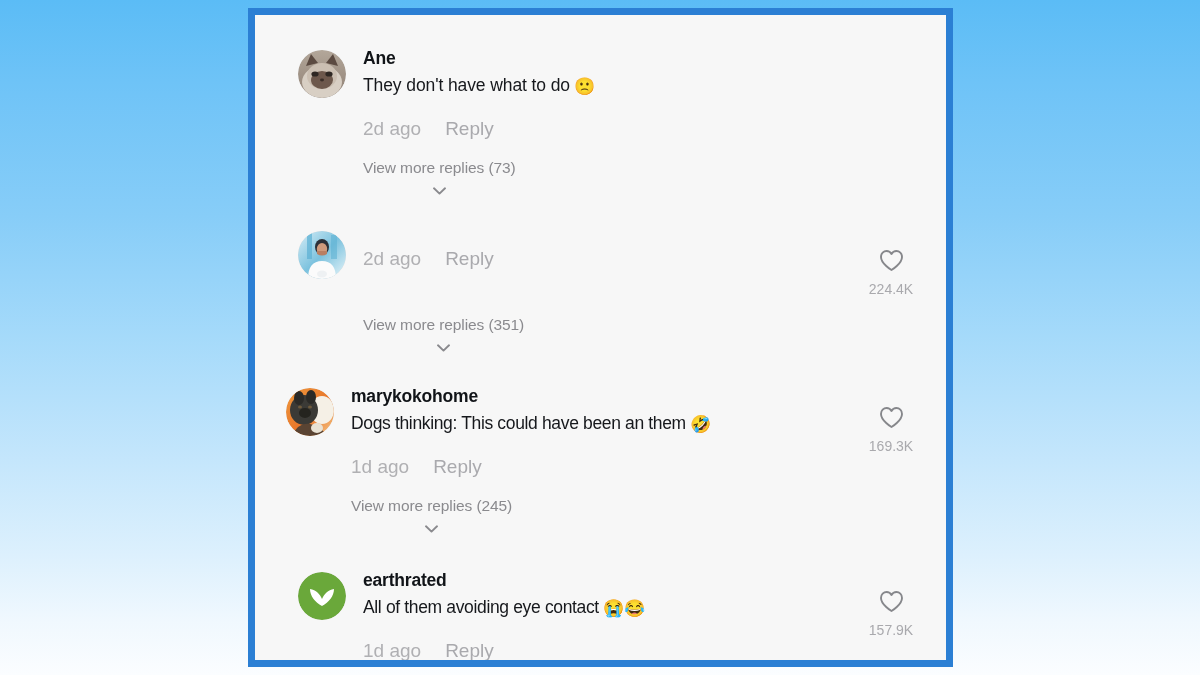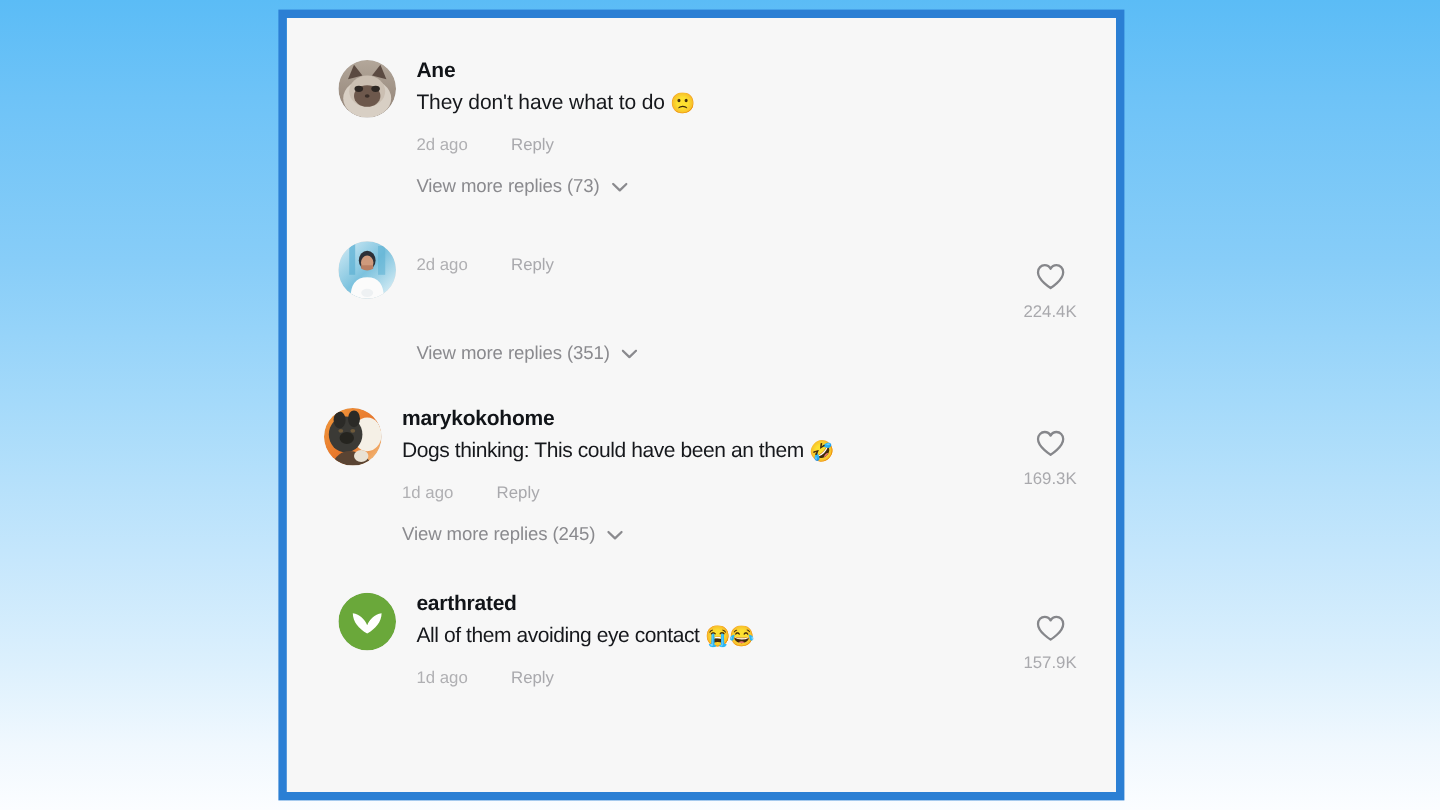--- a/index.html
+++ b/index.html
@@ -21,21 +21,21 @@
         #c4e6fc 68%,
         #dcf0fd 82%,
         #f0f8fe 92%,
         #fbfdff 100%);
     position: relative;
   }
 
   
   #comments-card {
     position: absolute;
-    left: 232px;
+    left: 248px;
     top: 8px;
     width: 705px;
     height: 659px;
     background: #1d4ed8;
     border: 7px solid #2b7fd4;
     overflow: hidden;
   }
 
   .card-inner {
     width: 100%;
@@ -84,38 +84,39 @@
   .ctext {
     font-size: 17.5px;
     color: #16181c;
     line-height: 1.38;
     letter-spacing: -0.1px;
     white-space: nowrap;
   }
   .ctext .emo { font-size: 17px; vertical-align: -1px; }
 
   .meta {
-    margin-top: 14px;
-    font-size: 14px;
+    margin-top: 20px;
+    font-size: 19px;
     color: #b0b0b3;
     display: flex;
-    gap: 36px;
+    gap: 24px;
     align-items: center;
   }
   .meta .reply { color: #a9a9ad; }
 
   .more-replies {
     margin-top: 19px;
     margin-left: 65px;
     font-size: 15.5px;
     color: #8a8a8e;
     display: inline-flex;
     align-items: center;
     gap: 10px;
     letter-spacing: -0.1px;
+    flex-direction: column;
   }
   .more-replies svg { display: block; }
 
   
   .like-col {
     flex: 0 0 auto;
     width: 74px;
     text-align: center;
     padding-top: 21px;
     margin-right: 18px;

